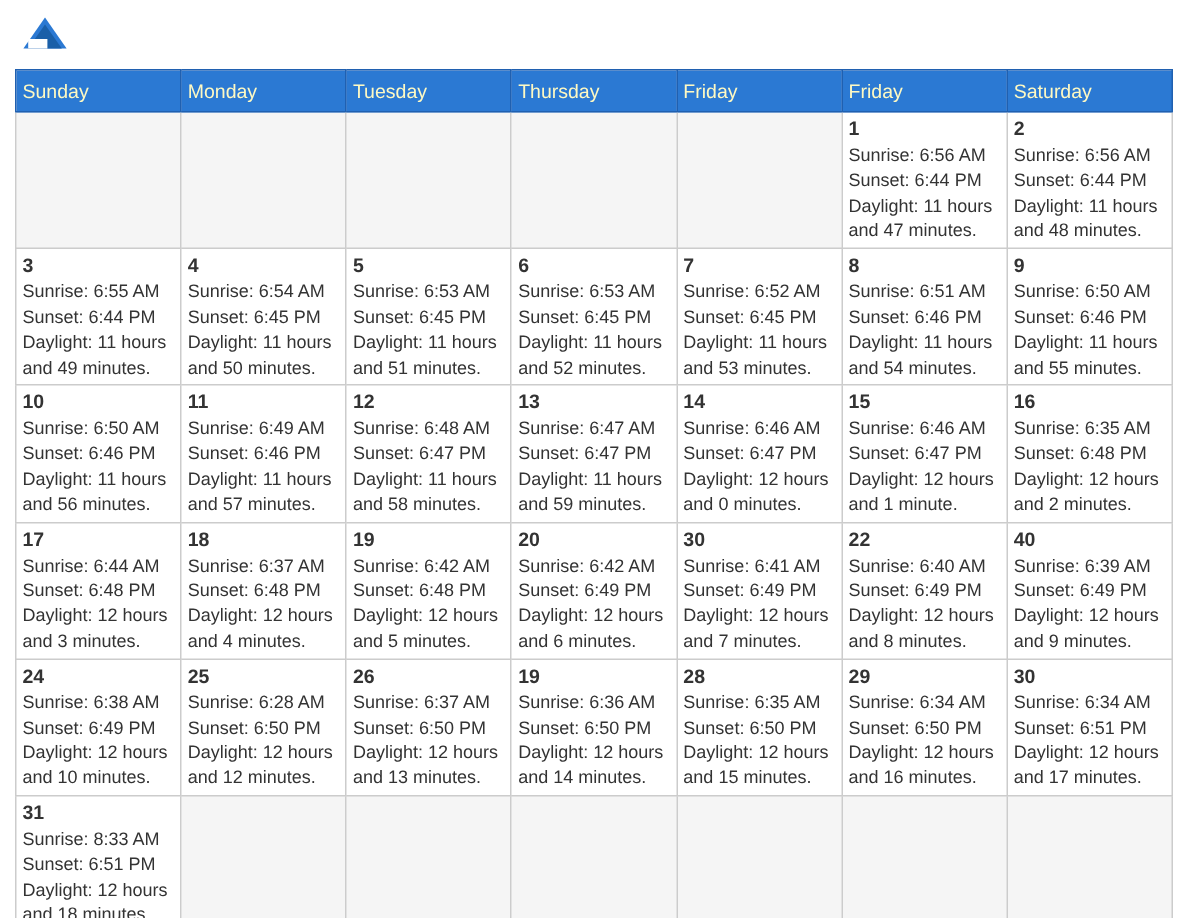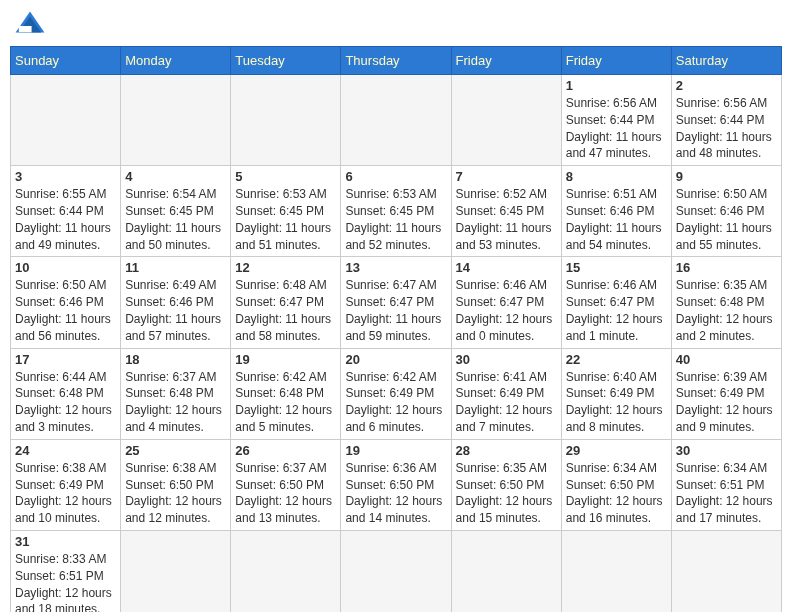--- a/index.html
+++ b/index.html
@@ -306,21 +306,21 @@
       <tr>
         <td>
           <span class="day-num">24</span>
           <div class="day-info">Sunrise: 6:38 AM
 Sunset: 6:49 PM
 Daylight: 12 hours
 and 10 minutes.</div>
         </td>
         <td>
           <span class="day-num">25</span>
-          <div class="day-info">Sunrise: 6:38 AM
+          <div class="day-info">Sunrise: 6:28 AM
 Sunset: 6:50 PM
 Daylight: 12 hours
 and 12 minutes.</div>
         </td>
         <td>
           <span class="day-num">26</span>
           <div class="day-info">Sunrise: 6:37 AM
 Sunset: 6:50 PM
 Daylight: 12 hours
 and 13 minutes.</div>

